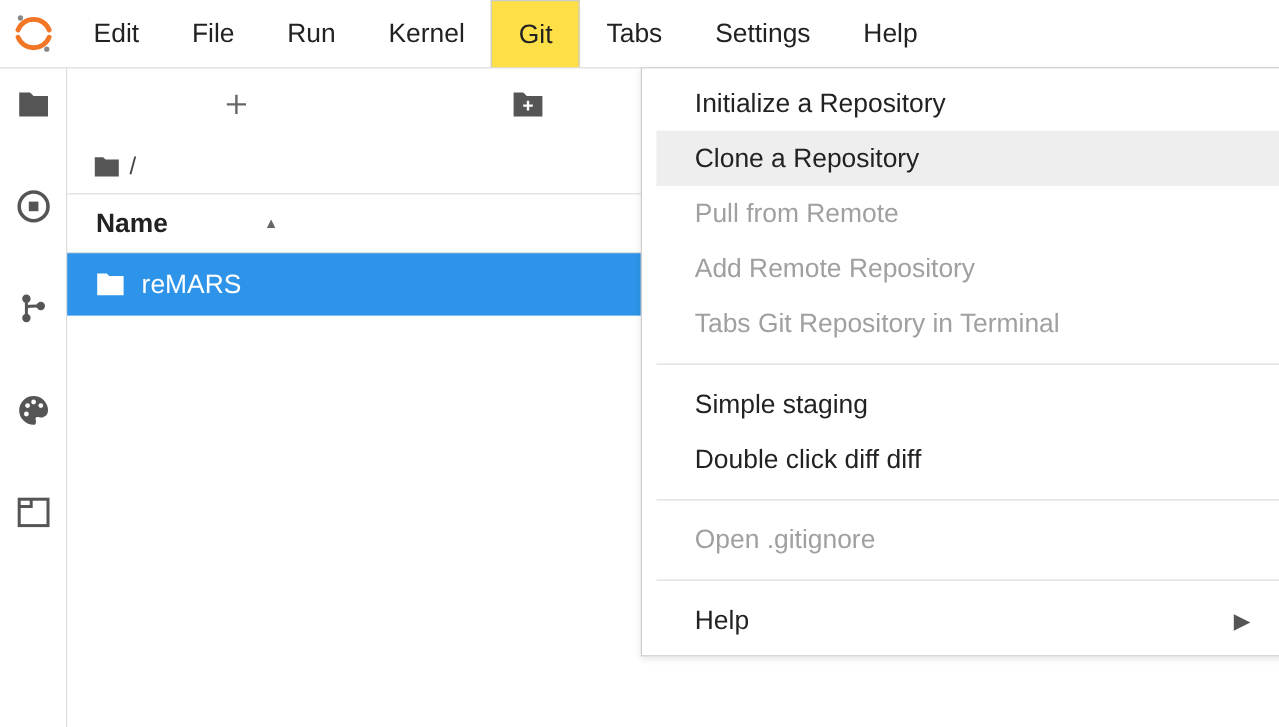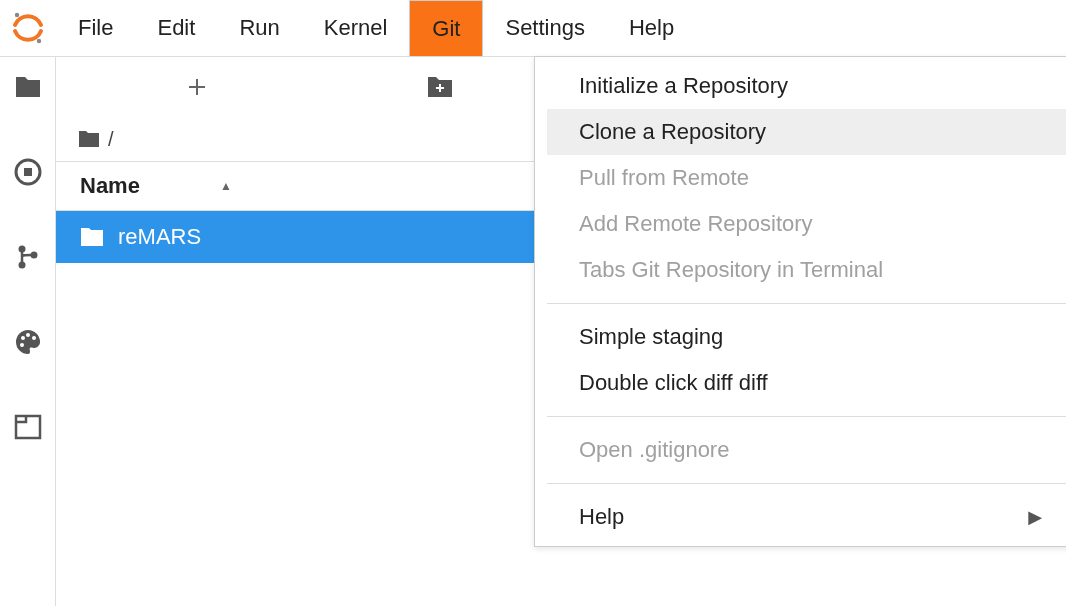--- a/index.html
+++ b/index.html
@@ -33,21 +33,21 @@
     }
     .menu-item {
       padding: 0 22px;
       height: 100%;
       display: flex;
       align-items: center;
       cursor: pointer;
       color: #222;
     }
     .menu-item.active {
-      background: #f97316;
+      background: #fde047;
       border: 1px solid #ccc;
       border-bottom: none;
       box-shadow: 0 0 3px rgba(0,0,0,0.05);
       z-index: 101;
       position: relative;
     }
     .body {
       display: flex;
       height: calc(100% - 57px);
     }
@@ -158,25 +158,26 @@
 <div class="menubar">
   <div class="logo">
     <svg width="34" height="34" viewBox="0 0 34 34">
       <circle cx="6" cy="4" r="2.2" fill="#888"></circle>
       <path d="M 4 14 A 14 14 0 0 1 30 14" fill="none" stroke="#F37626" stroke-width="4" stroke-linecap="round"></path>
       <path d="M 4 20 A 14 14 0 0 0 30 20" fill="none" stroke="#F37626" stroke-width="4" stroke-linecap="round"></path>
       <circle cx="28" cy="30" r="2.2" fill="#888"></circle>
     </svg>
   </div>
   <div class="menu-items">
+    <div class="menu-item">Edit</div>
     <div class="menu-item">File</div>
-    <div class="menu-item">Edit</div>
     <div class="menu-item">Run</div>
     <div class="menu-item">Kernel</div>
     <div class="menu-item active">Git</div>
+    <div class="menu-item">Tabs</div>
     <div class="menu-item">Settings</div>
     <div class="menu-item">Help</div>
   </div>
 </div>
 
 <div class="body">
   <div class="leftbar">
     <div class="leftbar-icon">
       <svg width="28" height="24" viewBox="0 0 28 24" fill="#555">
           <path d="M2 2h9l3 3h12v17H2z"></path>

